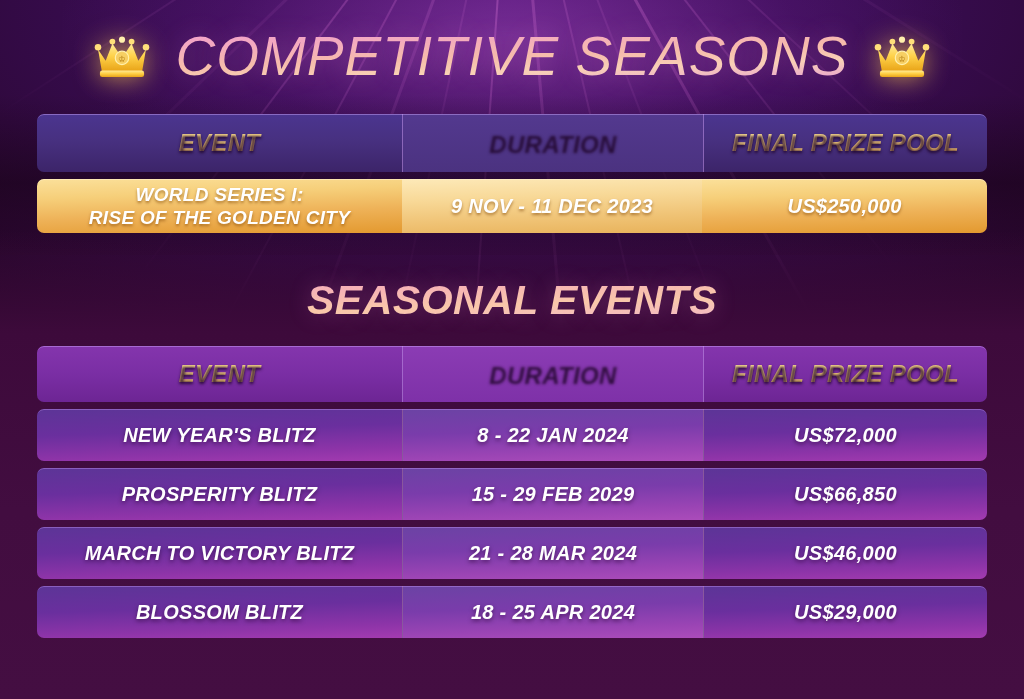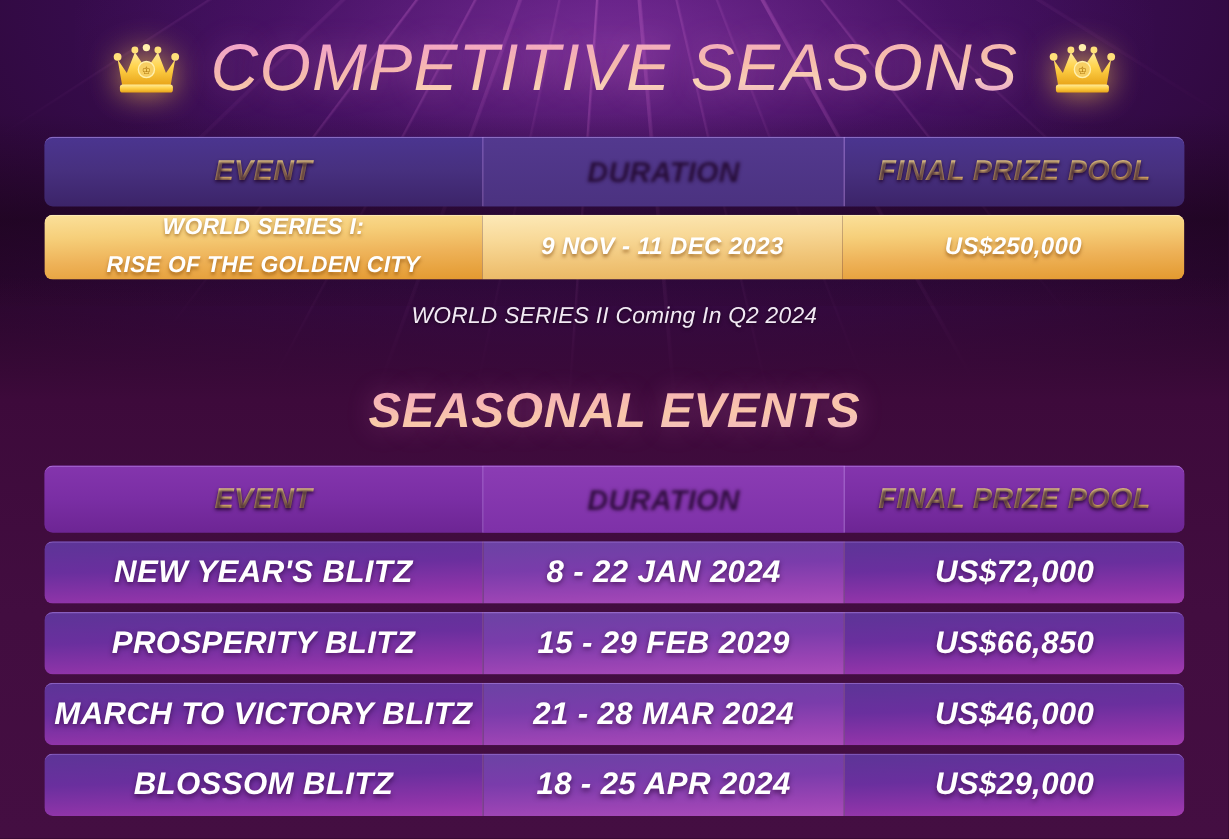--- a/index.html
+++ b/index.html
@@ -125,28 +125,28 @@
   }
   #row-ws1 .c-event { font-size:19px; }
   #row-ws1::after { border-top:1px solid rgba(255,240,200,.6); }
 
   
   .drow { height:52px; }
   .drow .cell {
     color:#ffffff; -webkit-text-fill-color:#ffffff;
     text-shadow:0 2px 4px rgba(40,0,50,.6);
     background:linear-gradient(178deg,#5c3597 0%,#6a2f9e 42%,#8d34a8 78%,#a33bb0 100%);
-    font-size:26px;
+    font-size:20px;
   }
   .drow .c-duration {
     background:linear-gradient(178deg,#6b43a4 0%,#7a3cab 42%,#9a44b4 78%,#ab4cba 100%);
   }
   .drow::after { border-top:1px solid rgba(205,160,250,.40); }
 
-  .two-line { display:flex; flex-direction:column; gap:1px;justify-content:space-between; }
+  .two-line { display:flex; flex-direction:column; gap:1px; }
 </style>
 </head>
 <body>
 
 <div id="bg-layer">
   <div id="bg-base"></div>
   <div class="glow-top"></div>
   <div id="rays">
       <div class="ray wide" style="transform: rotate(-58deg); opacity: 0.35;"></div>
       <div class="ray" style="transform: rotate(-47deg); opacity: 0.51;"></div>
@@ -214,21 +214,20 @@
     <div class="row" id="row-ws1">
       <div class="cell c-event two-line">
         <span>WORLD SERIES I:</span>
         <span>RISE OF THE GOLDEN CITY</span>
       </div>
       <div class="cell c-duration">9 NOV - 11 DEC 2023</div>
       <div class="cell c-prize">US$250,000</div>
     </div>
   </div>
 
-  <div class="note">WORLD SERIES II Coming In Q2 2024</div>
 
   <div class="section-title">SEASONAL EVENTS</div>
 
   <div class="table" id="table-seasonal">
     <div class="row hrow" id="hrow-seasonal">
       <div class="cell c-event">EVENT</div>
       <div class="vline"></div>
       <div class="cell c-duration">DURATION</div>
       <div class="vline"></div>
       <div class="cell c-prize">FINAL PRIZE POOL</div>

